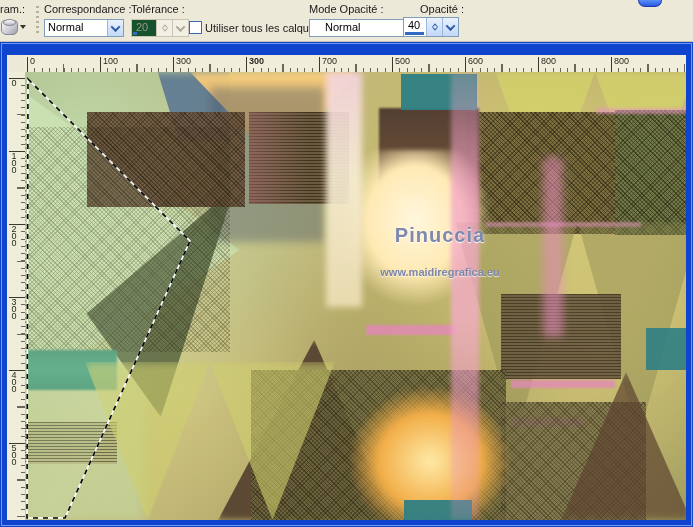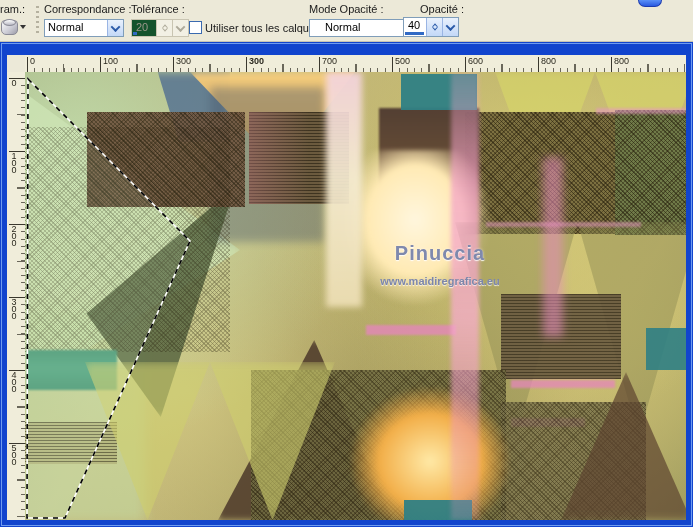--- a/index.html
+++ b/index.html
@@ -89,24 +89,24 @@
         radial-gradient(circle at 92% 58%, rgba(205,194,112,.8), transparent 42%),
         radial-gradient(circle at 55% 88%, rgba(148,138,80,.9), transparent 48%),
         linear-gradient(120deg,#9aa070,#c0b47c 30%,#a89c60 55%,#c4b478 80%,#8e8e58);}
   #canvas > div{position:absolute;}
   .xh{background-image:
         repeating-linear-gradient(45deg, rgba(30,24,8,.5) 0 1px, transparent 1px 3px),
         repeating-linear-gradient(-45deg, rgba(48,36,14,.45) 0 1px, transparent 1px 3px);}
   .hs{background-image:repeating-linear-gradient(to bottom, rgba(25,20,8,.55) 0 1px, transparent 1px 3px);}
   .b1{filter:blur(1px);} .b2{filter:blur(2px);} .b3{filter:blur(3px);}
   .b4{filter:blur(4px);} .b6{filter:blur(6px);}
-  #watermark{left:330px;top:170px;width:170px;text-align:center;z-index:40;}
+  #watermark{left:330px;top:152px;width:170px;text-align:center;z-index:40;}
   #wm-name{font-size:20px;font-weight:bold;letter-spacing:1px;color:#7f89ad;
        text-shadow:0 1px 1px rgba(255,255,255,.85),0 0 3px rgba(255,255,255,.5);}
-  #wm-url{font-size:11px;font-weight:bold;color:#7c86aa;margin-top:10px;
+  #wm-url{font-size:11px;font-weight:bold;color:#7c86aa;margin-top:19px;
        text-shadow:0 1px 1px rgba(255,255,255,.8);}
   #selsvg{position:absolute;left:0;top:0;z-index:50;}
 </style>
 </head>
 <body>
 
 <div class="abs" id="toolbar">
   <div class="abs tb-label" style="left:0;top:3px;">ram.:</div>
   <div id="preset-icon"></div>
   <div id="preset-arrow"></div>

